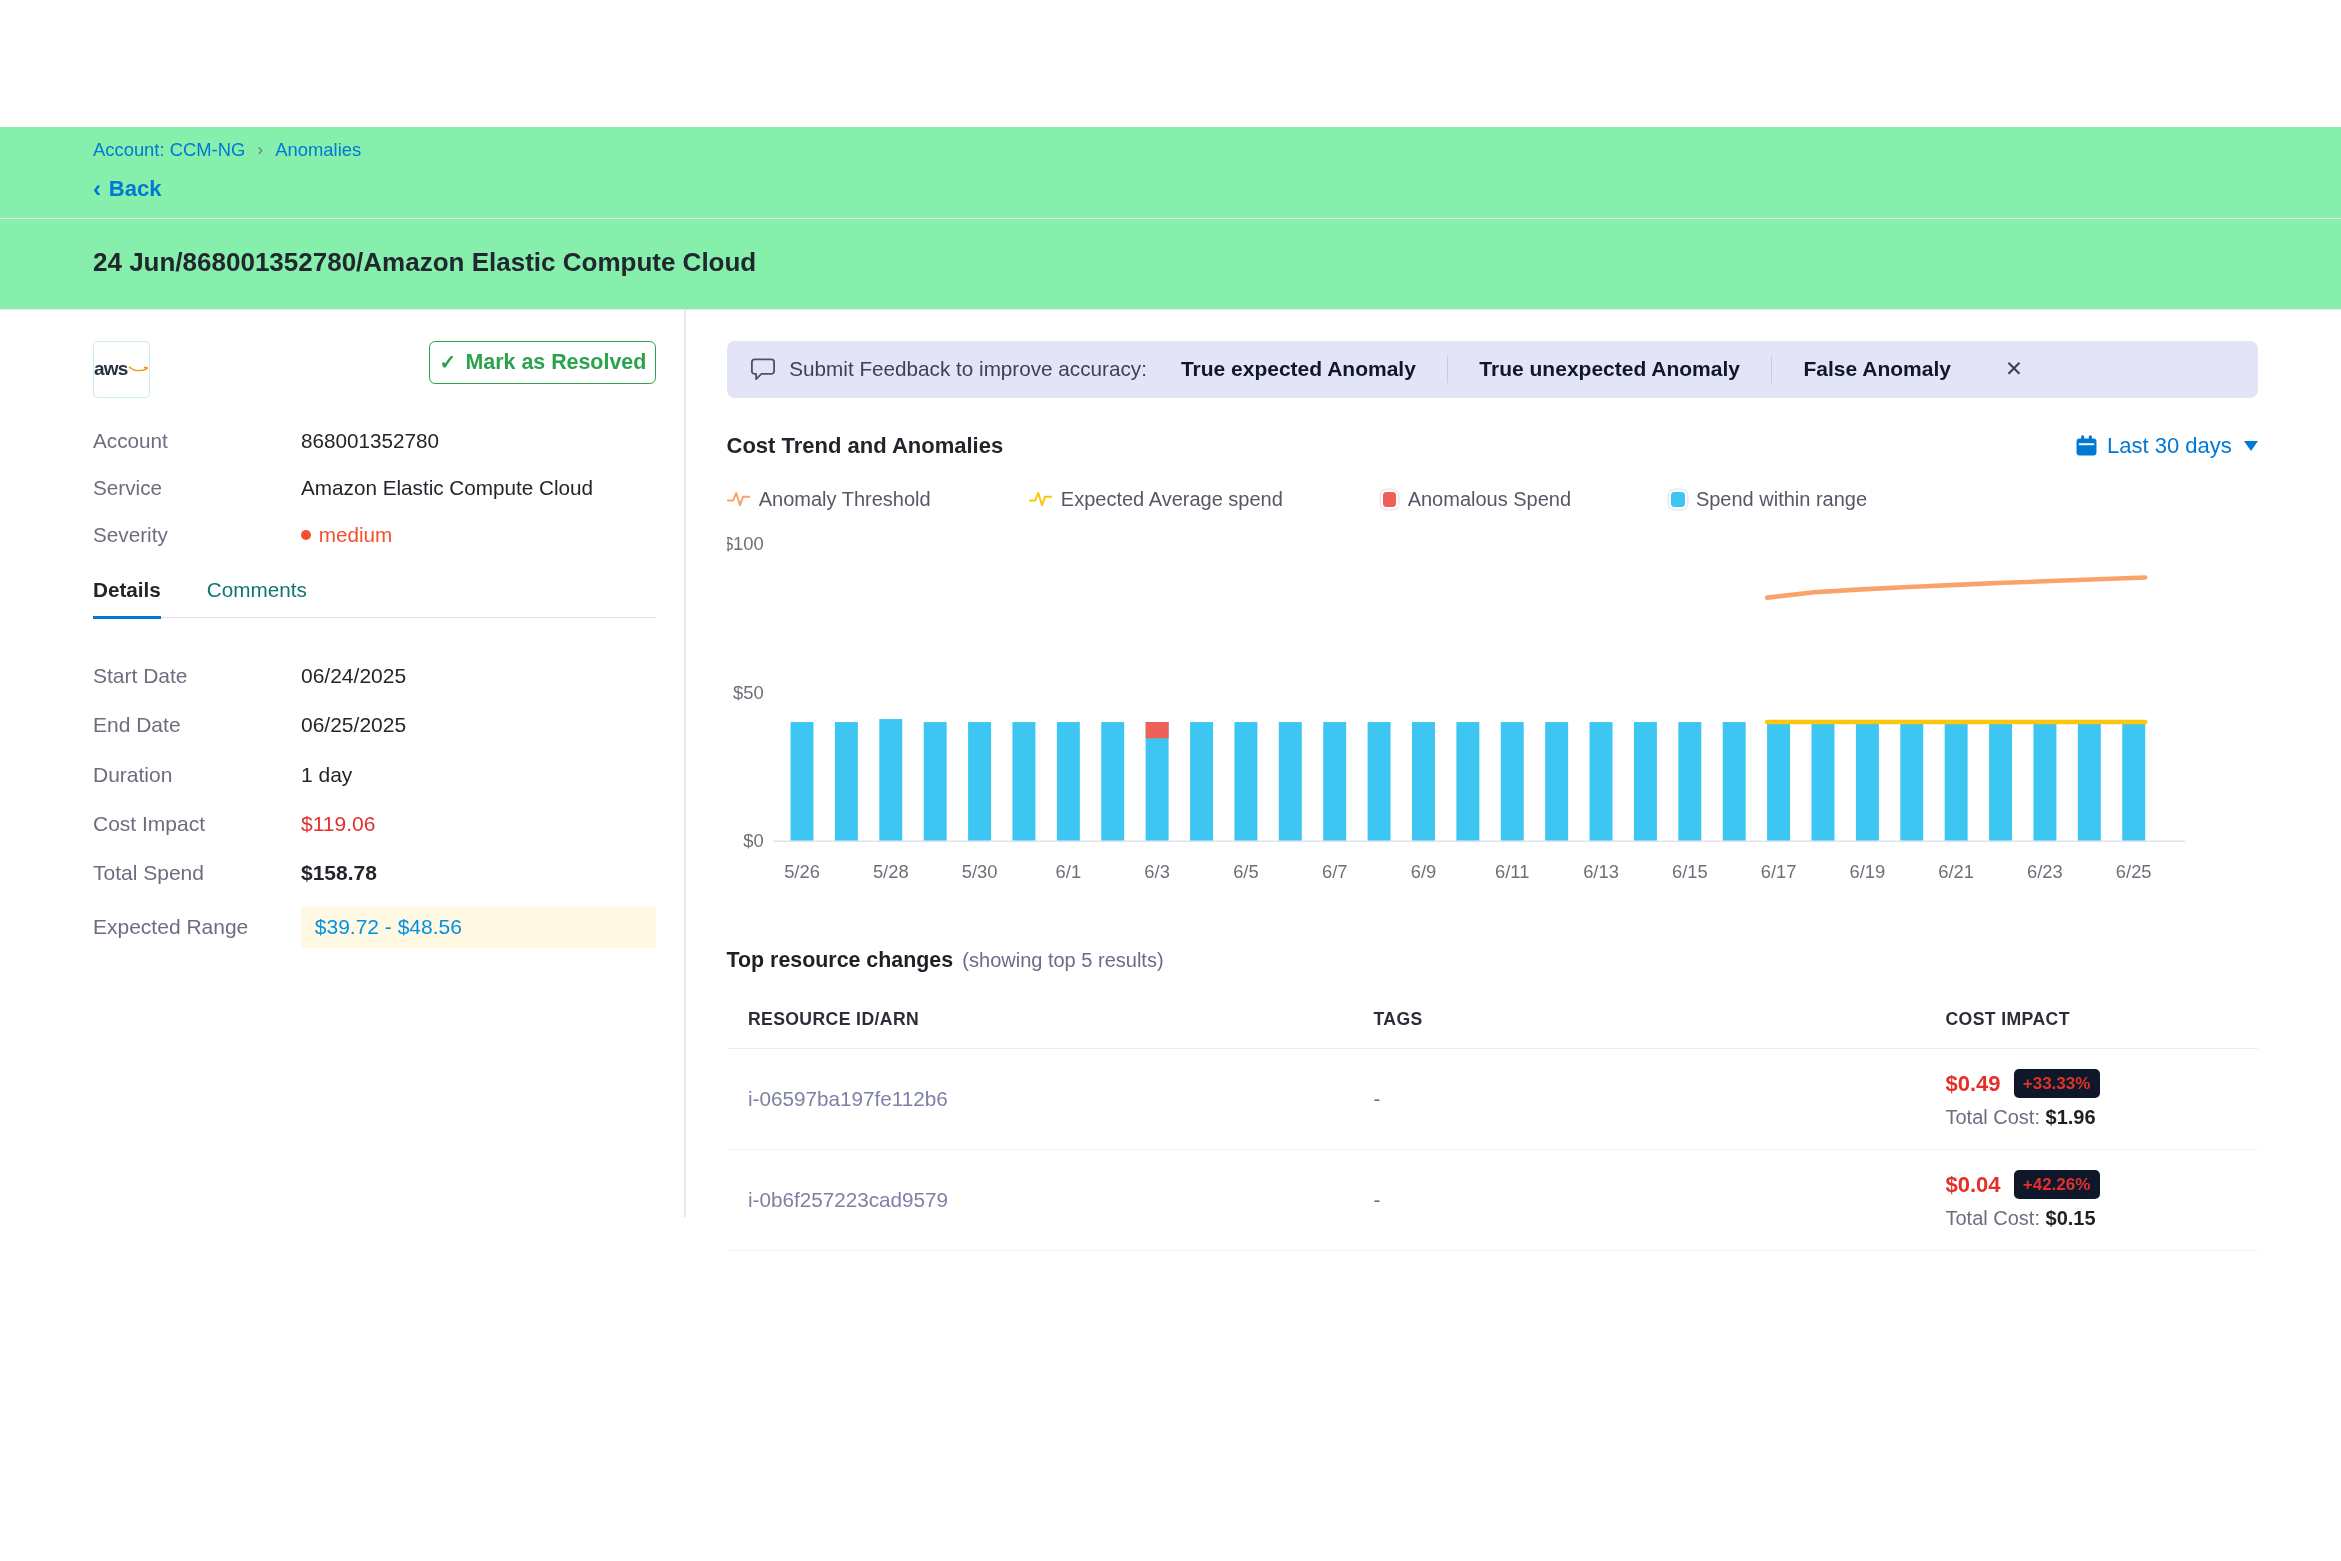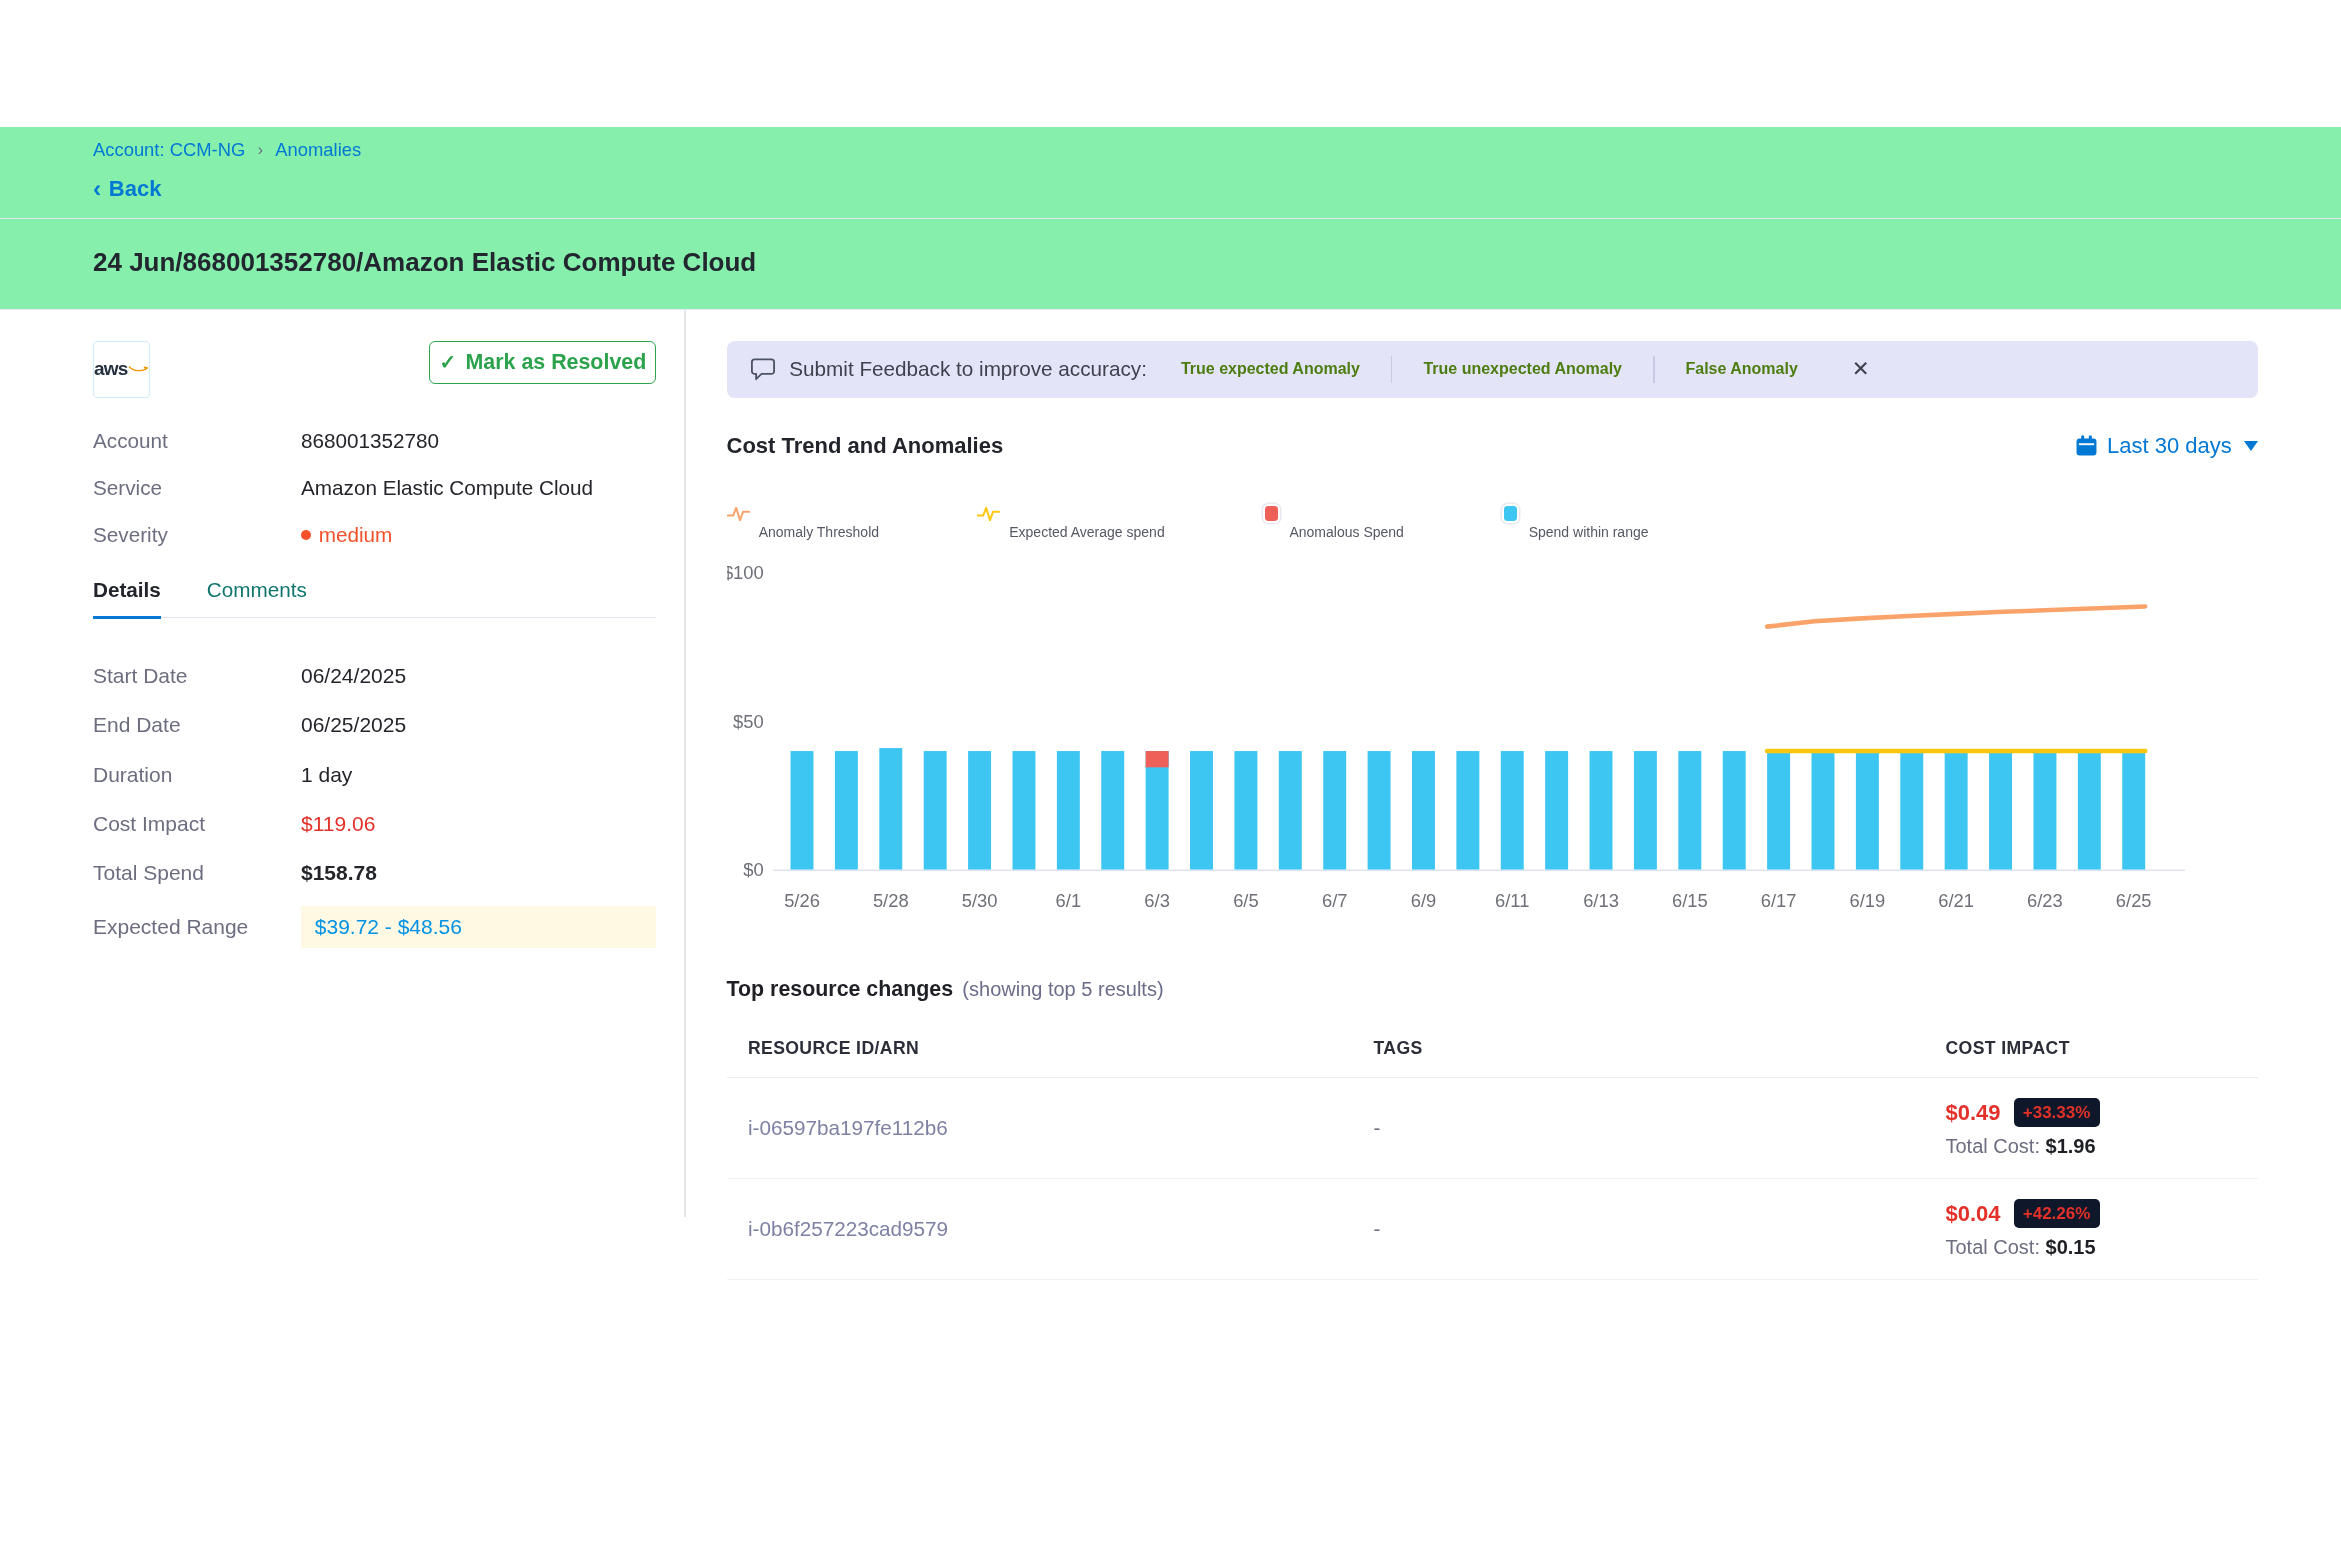--- a/index.html
+++ b/index.html
@@ -57,36 +57,36 @@
   .d-value.red { color:#E3312A; }
   .d-value.bold { font-weight:bold; }
   .d-wrap { flex:1; display:flex; }
   .d-wrap.highlight { background:#FFF8E2; padding:9.2px 13.8px; }
   .d-wrap.highlight .d-value { color:#0092E4; }
 
   
   .banner { background:#E4E4F9; border-radius:7.7px; height:57px;
     display:flex; align-items:center; padding:0 23px; }
   .banner-text { font-size:20.7px; color:#40414E; margin-left:13.8px; }
-  .banner-link { font-size:16px; font-weight:bold; color:#4d7c0f; cursor:pointer; white-space:nowrap; }
+  .banner-link { font-size:21px; font-weight:bold; color:#0f172a; cursor:pointer; white-space:nowrap; }
   .banner-link:first-of-type { margin-left:34px; }
   .banner-sep { width:1.5px; height:27.6px; background:#C9C9E3; margin:0 31px; flex:none; }
   .banner-close { margin-left:54px; font-size:21.4px; color:#3F414D; cursor:pointer; }
 
   
   .chart-head { display:flex; justify-content:space-between; align-items:center; margin-top:35px; }
   .chart-title { font-size:22px; font-weight:bold; color:#22242B; }
   .range-picker { display:flex; align-items:center; gap:9.2px; color:#0278D5;
     font-size:22px; cursor:pointer; }
   .caret-down { width:0; height:0; border-left:7.7px solid transparent;
     border-right:7.7px solid transparent; border-top:10px solid #0278D5; margin-left:3.1px; }
 
   .legend { display:flex; align-items:center; margin-top:29px; }
   .legend-item { display:flex; align-items:center; margin-right:98px; cursor:pointer; }
-  .legend-label { font-size:14px; color:#565864; margin-left:9.2px;margin-top:36px; }
+  .legend-label { font-size:20px; color:#565864; margin-left:9.2px; }
   .legend-swatch { width:17.6px; height:19px; border-radius:5.4px; border:2.3px solid #fff;
     box-shadow:0 0 0 1.5px #E8EAF0; }
 
   .chart-wrap { margin-top:21.4px; }
   .axis-text { font-size:24px; fill:#6E7077; }
 
   
   .res-title-row { margin-top:47px; display:flex; align-items:baseline; }
   .res-title { font-size:21.4px; font-weight:bold; color:#1F2026; }
   .res-subtitle { font-size:20px; color:#6A6C8A; margin-left:9.2px; }

